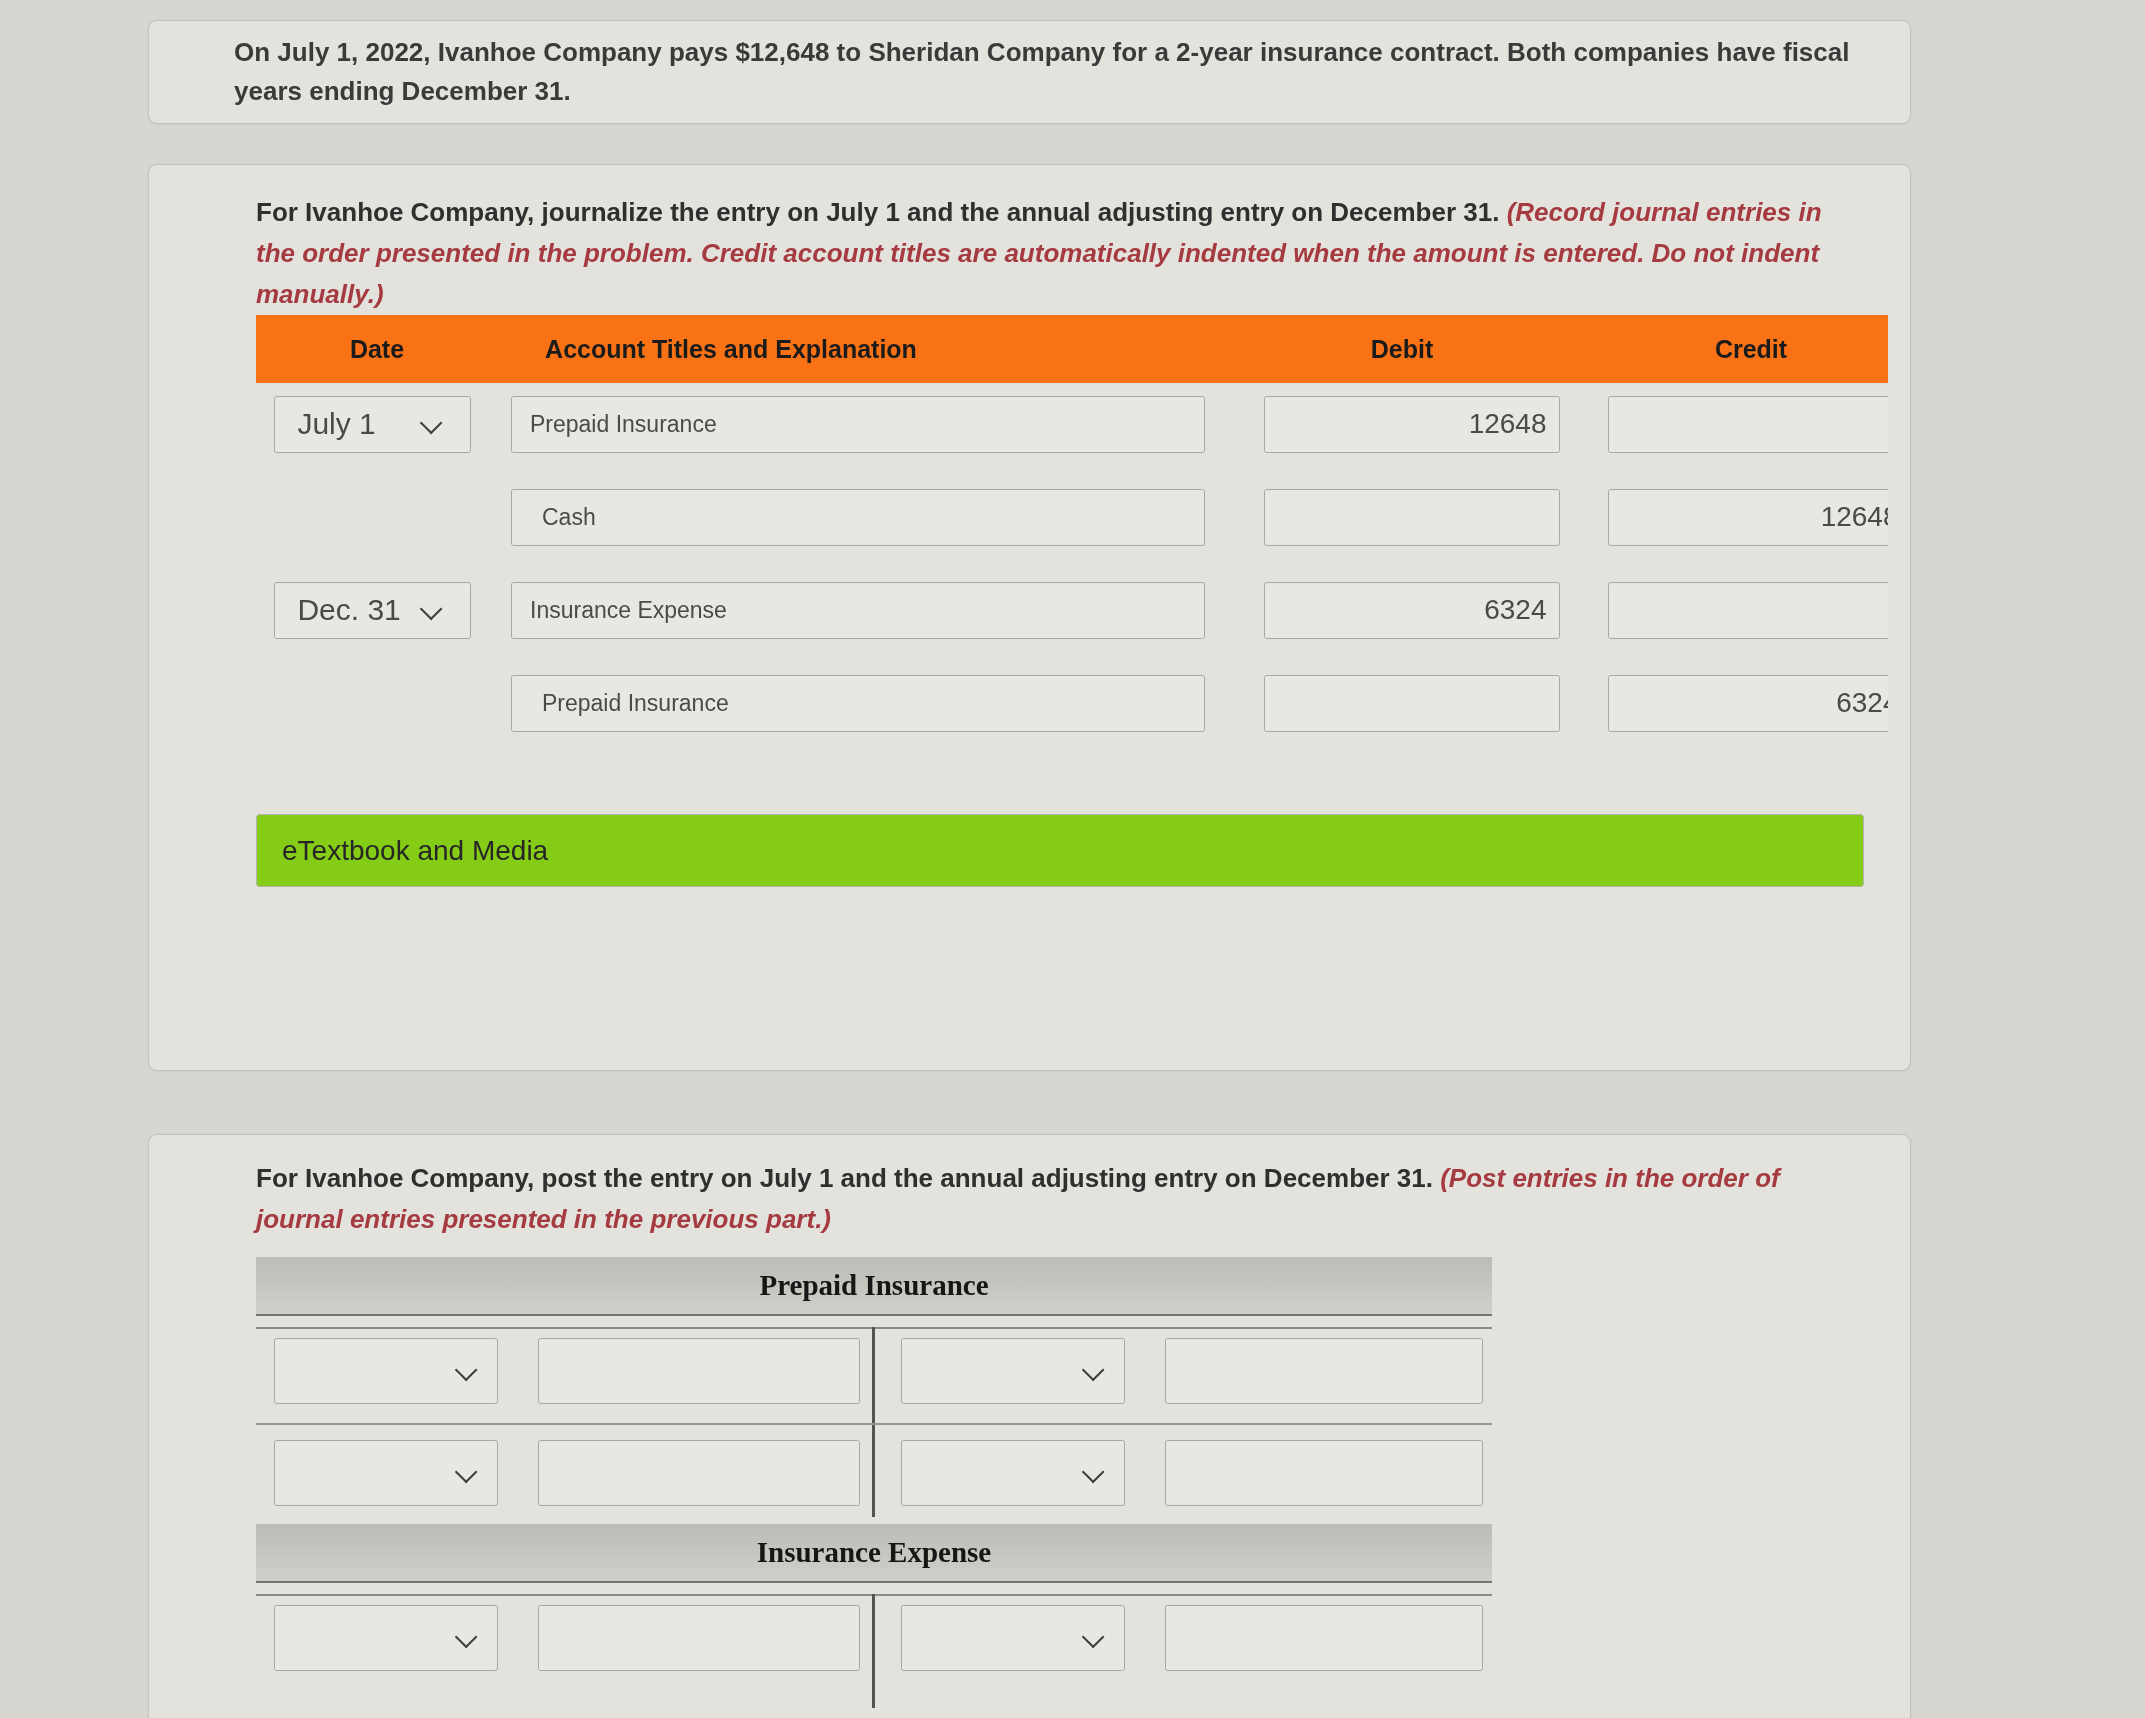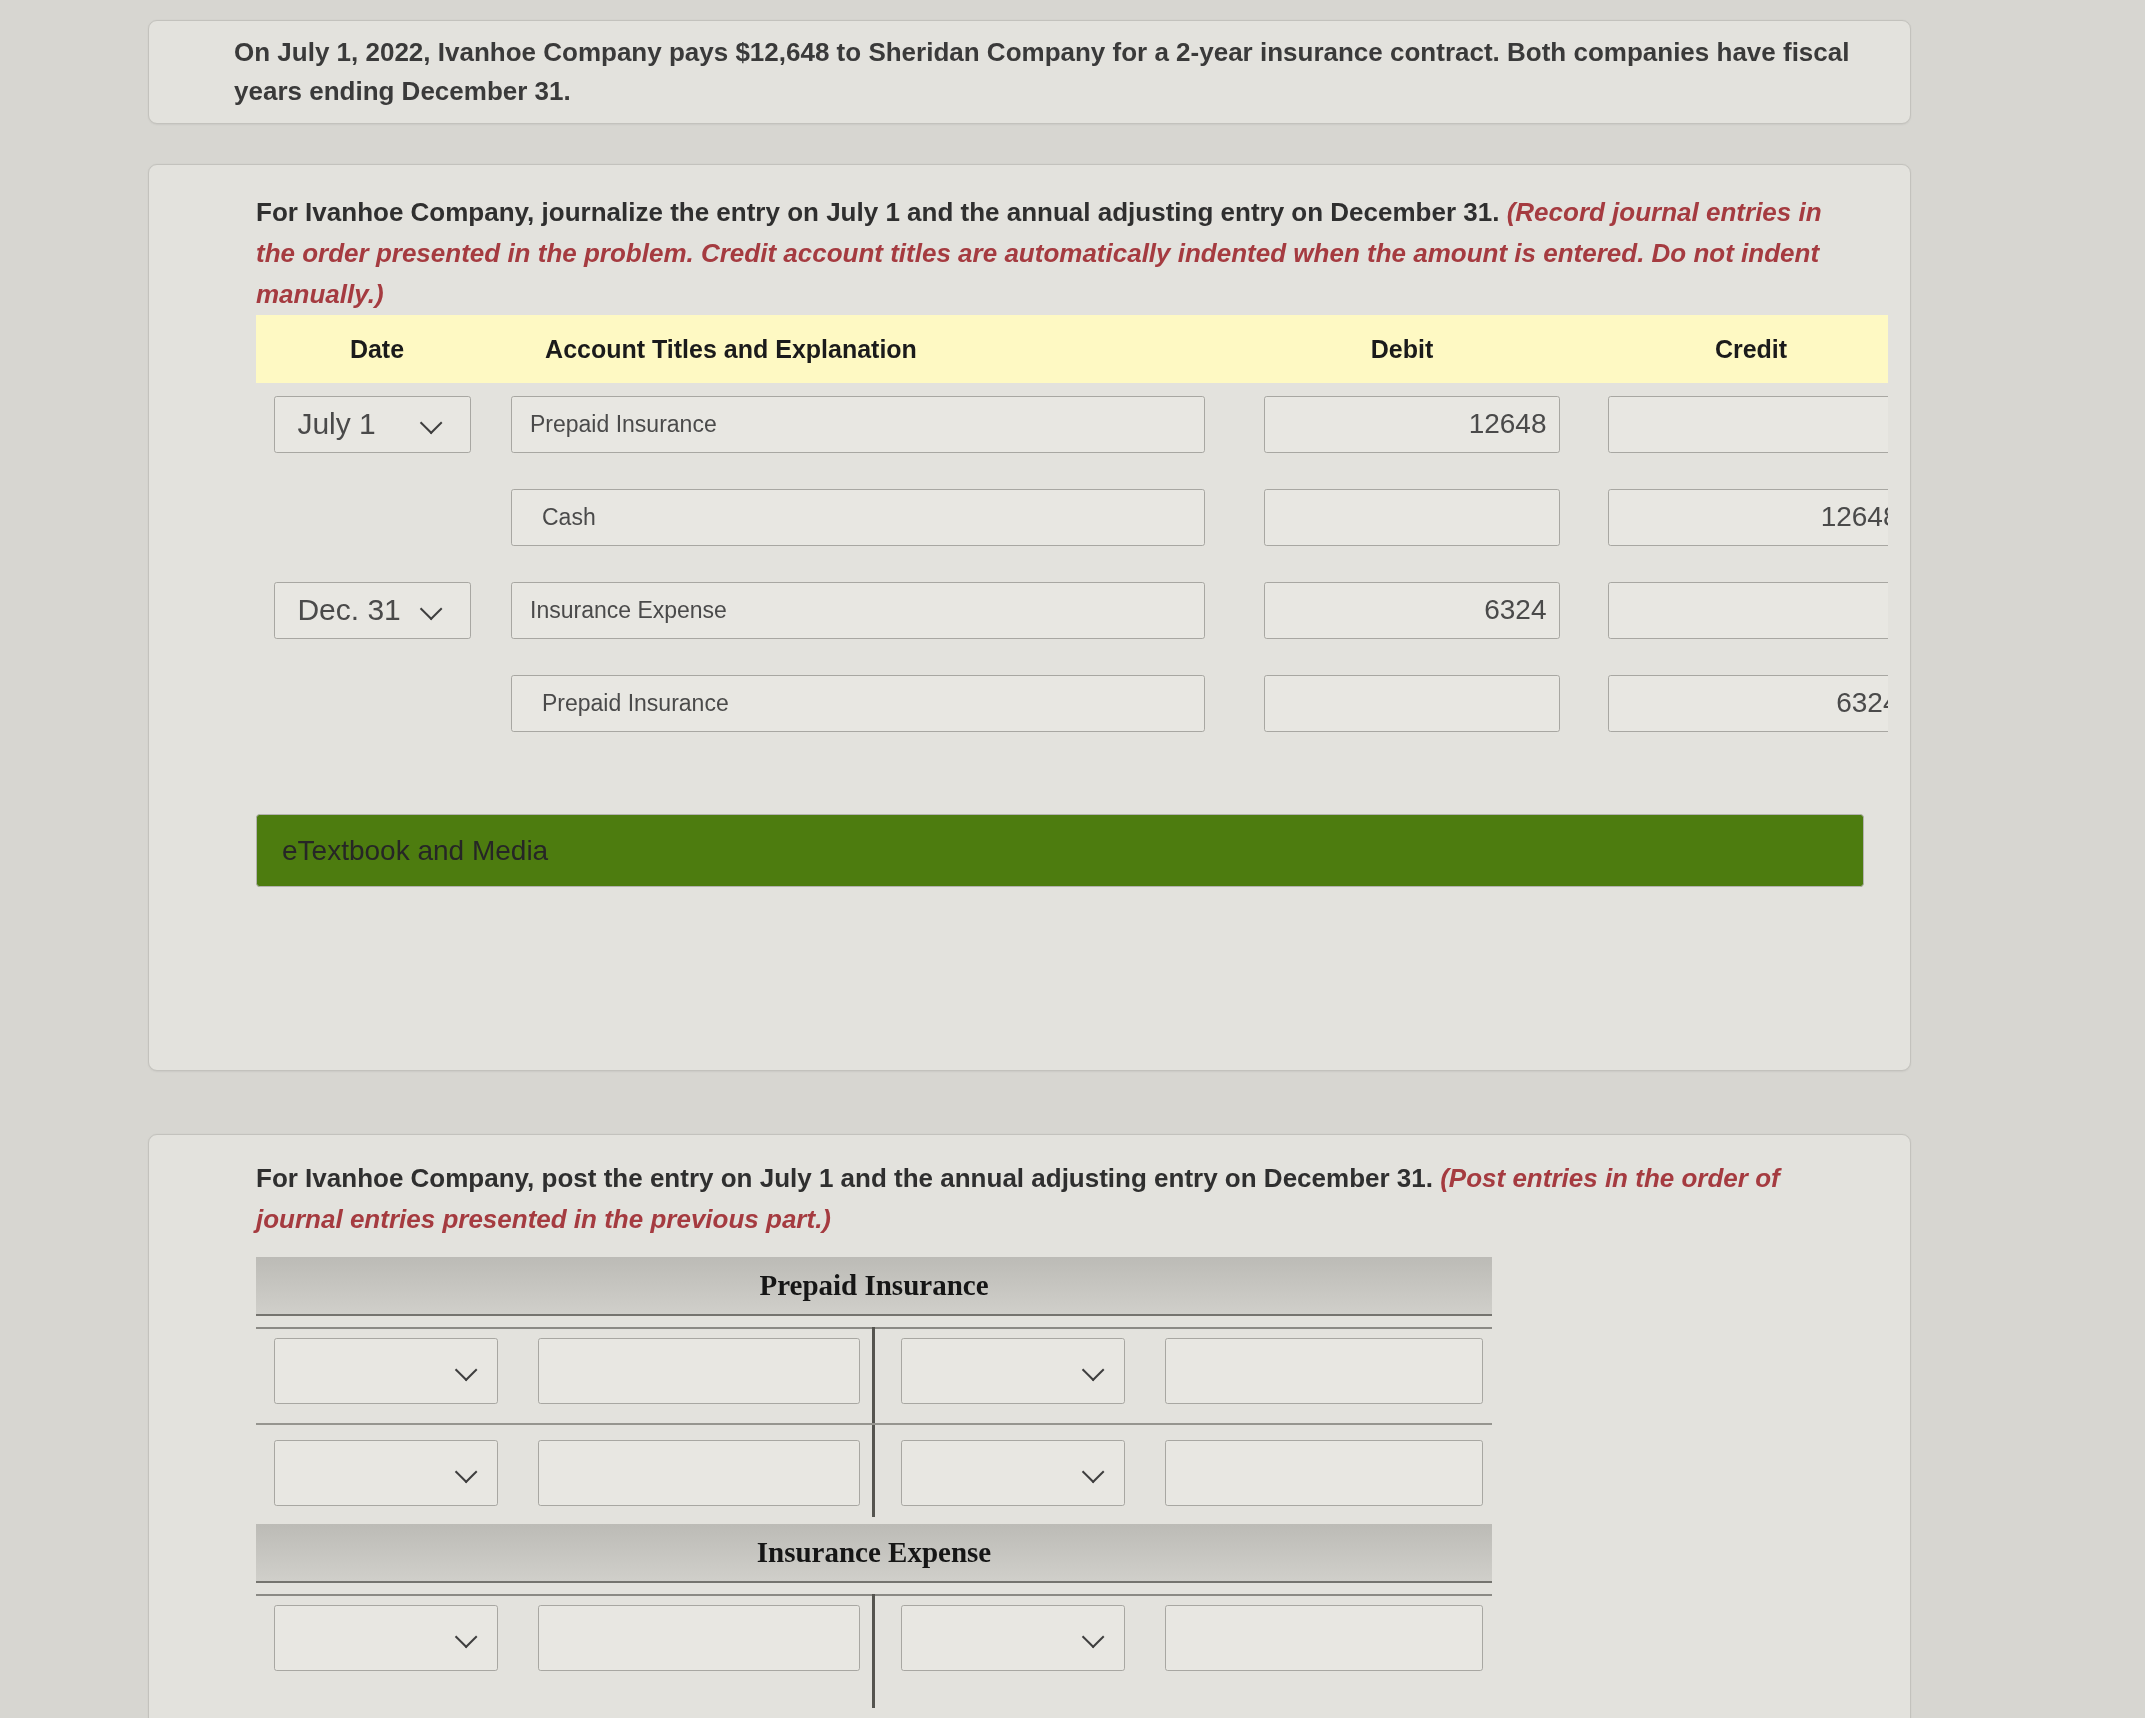--- a/index.html
+++ b/index.html
@@ -29,21 +29,21 @@
   #posting-card .instruction{top:23px;}
   .note-red{color:#a53b40;font-style:italic;font-weight:700;}
 
   
   .table-clip{
     position:absolute;left:107px;top:150px;width:1632px;height:430px;
     overflow:hidden;
   }
   .jt-header{
     position:absolute;left:0;top:0;width:1648px;height:68px;
-    background:#fef9c3;
+    background:#f97316;
   }
   .jt-header .h{
     position:absolute;top:0;height:68px;line-height:68px;
     font-size:25px;font-weight:700;color:#1b1b1b;text-align:center;
   }
   .h-date{left:0;width:242px;}
   .h-account{left:242px;width:466px;}
   .h-debit{left:994px;width:304px;}
   .h-credit{left:1343px;width:304px;}
 
@@ -72,21 +72,21 @@
   .cred{left:1352px;width:304px;}
   .num span{
     position:absolute;right:12.5px;top:0;height:54px;line-height:54px;
     font-size:28px;color:#4a4a4a;white-space:nowrap;
   }
   .r1{top:81px;} .r2{top:174px;} .r3{top:267px;} .r4{top:360px;}
 
   
   .bar{
     position:absolute;left:107px;width:1608px;height:73px;
-    background:#4d7c0f;border:0.9px solid #b3b2ae;border-radius:3.6px;
+    background:#84cc16;border:0.9px solid #b3b2ae;border-radius:3.6px;
     box-sizing:border-box;cursor:pointer;
   }
   .bar span{
     position:absolute;left:25px;top:0;height:72px;line-height:72px;
     font-size:28px;color:#262626;
   }
   #bar-etextbook{top:649px;}
   #bar-accounts{top:738px;}
 
   

